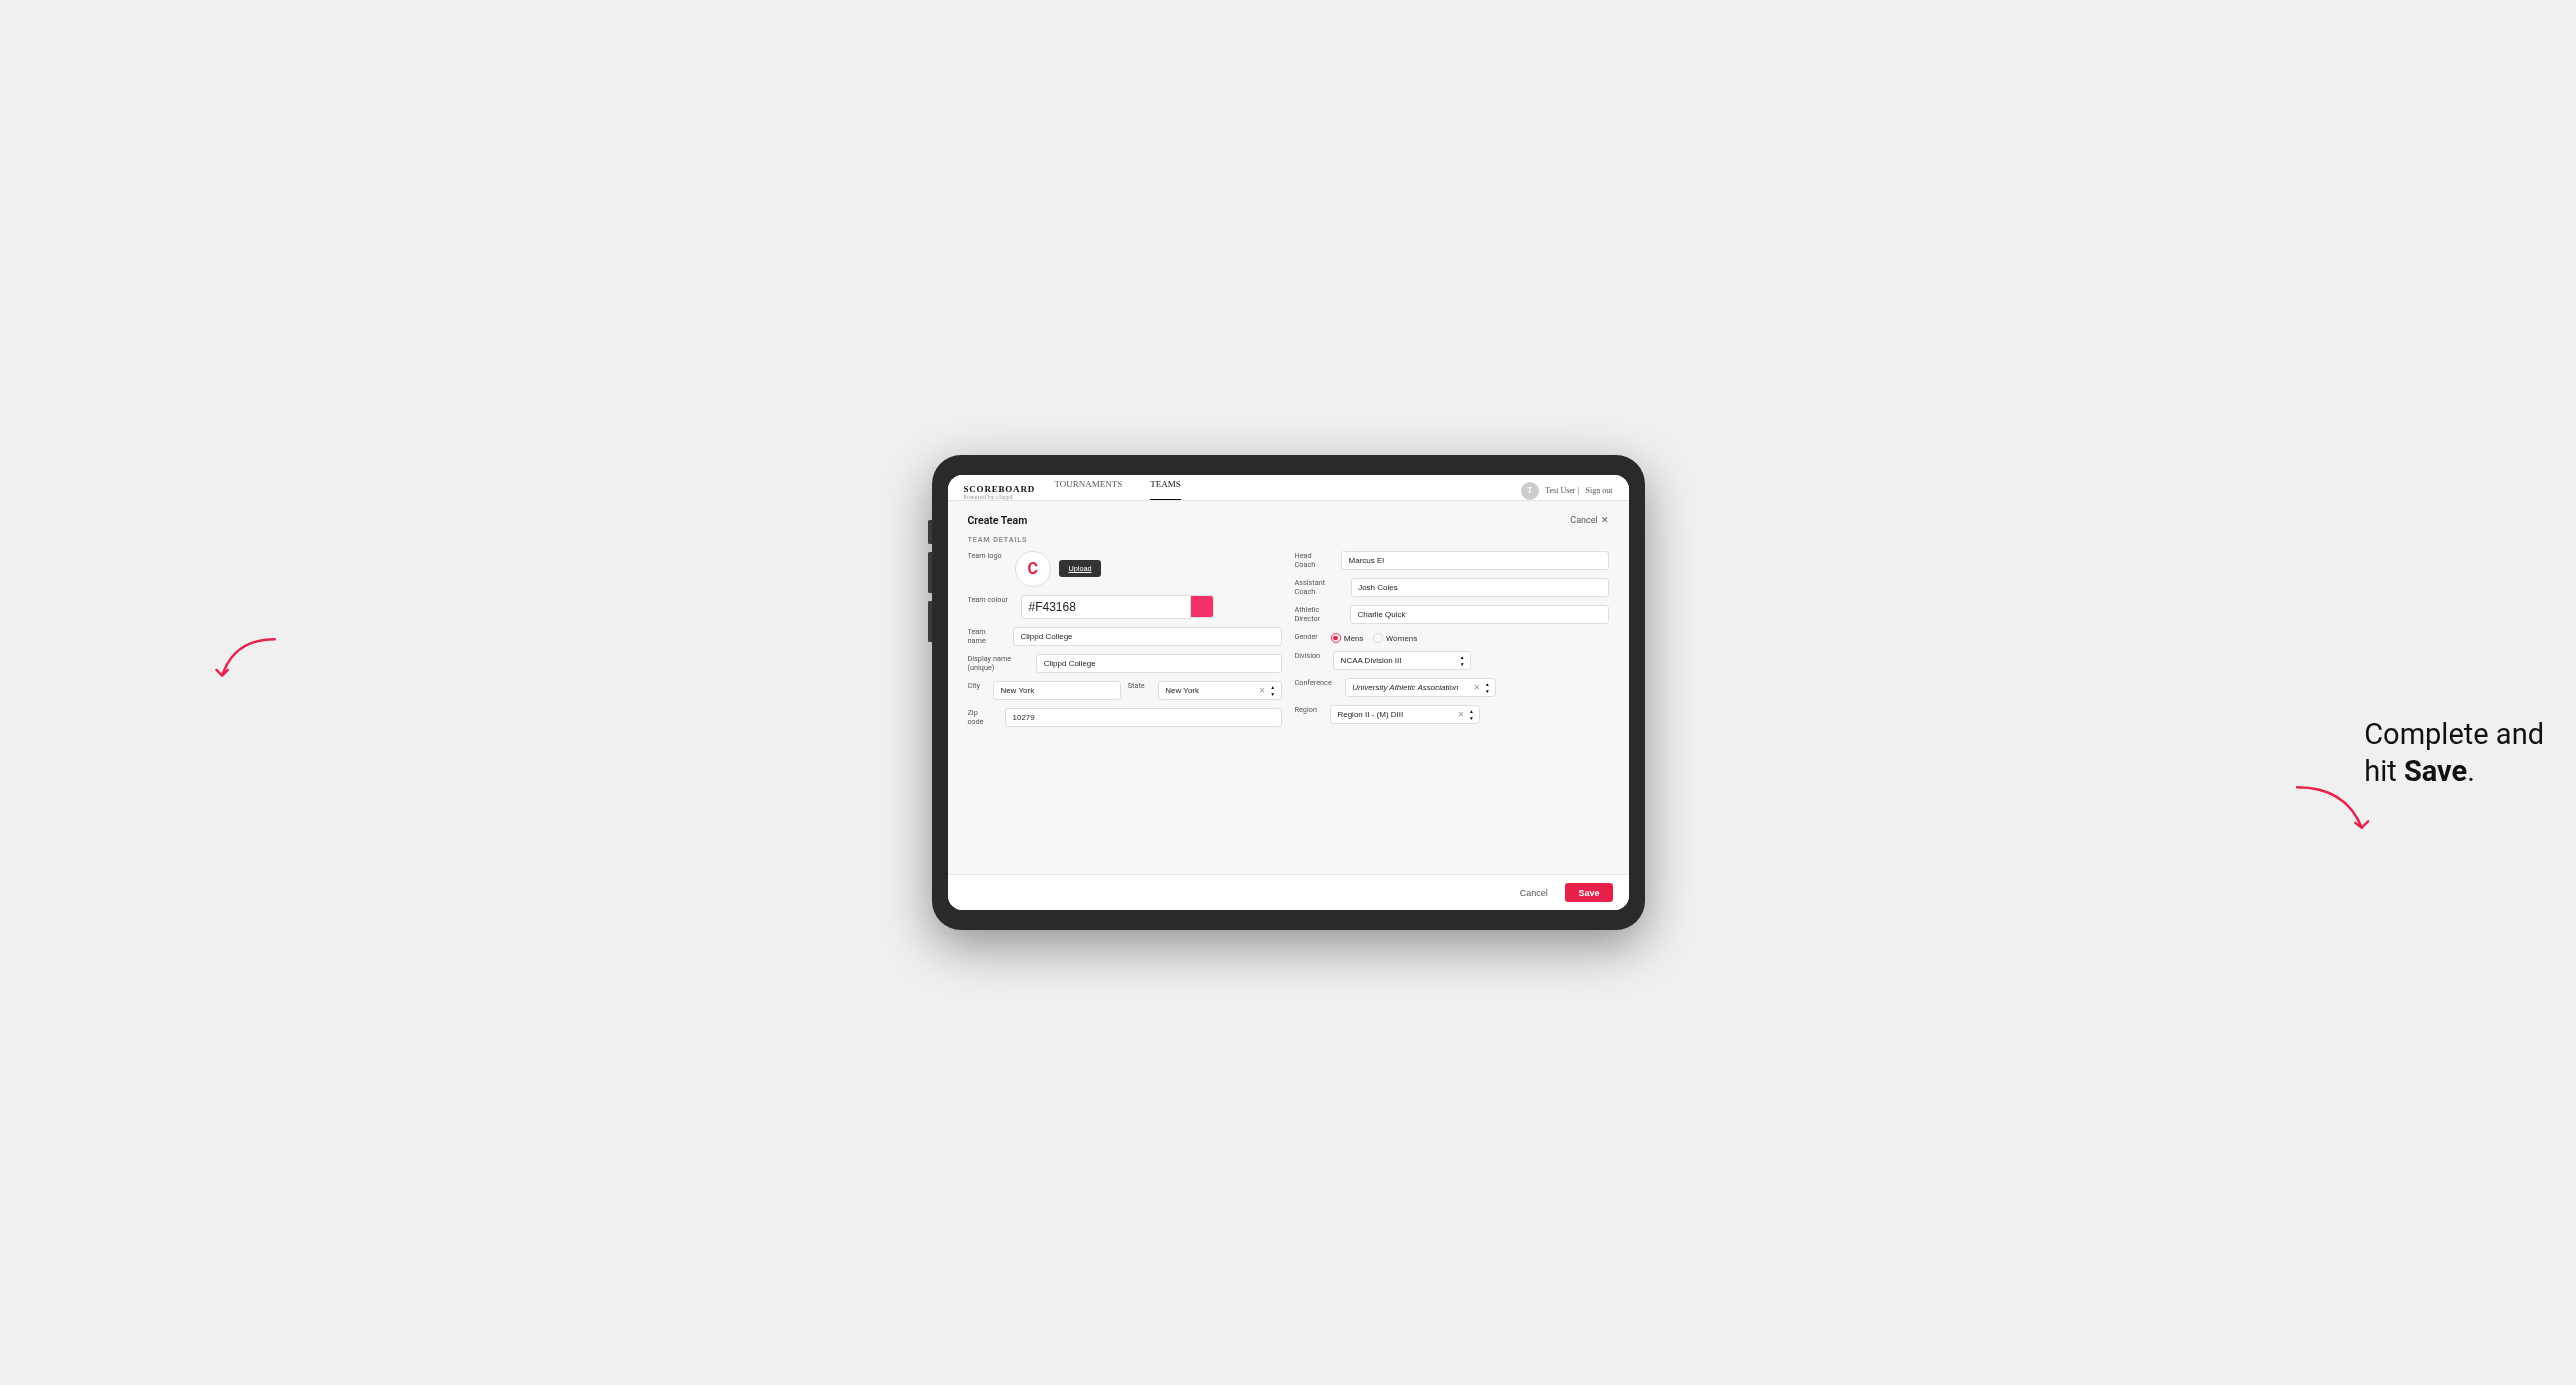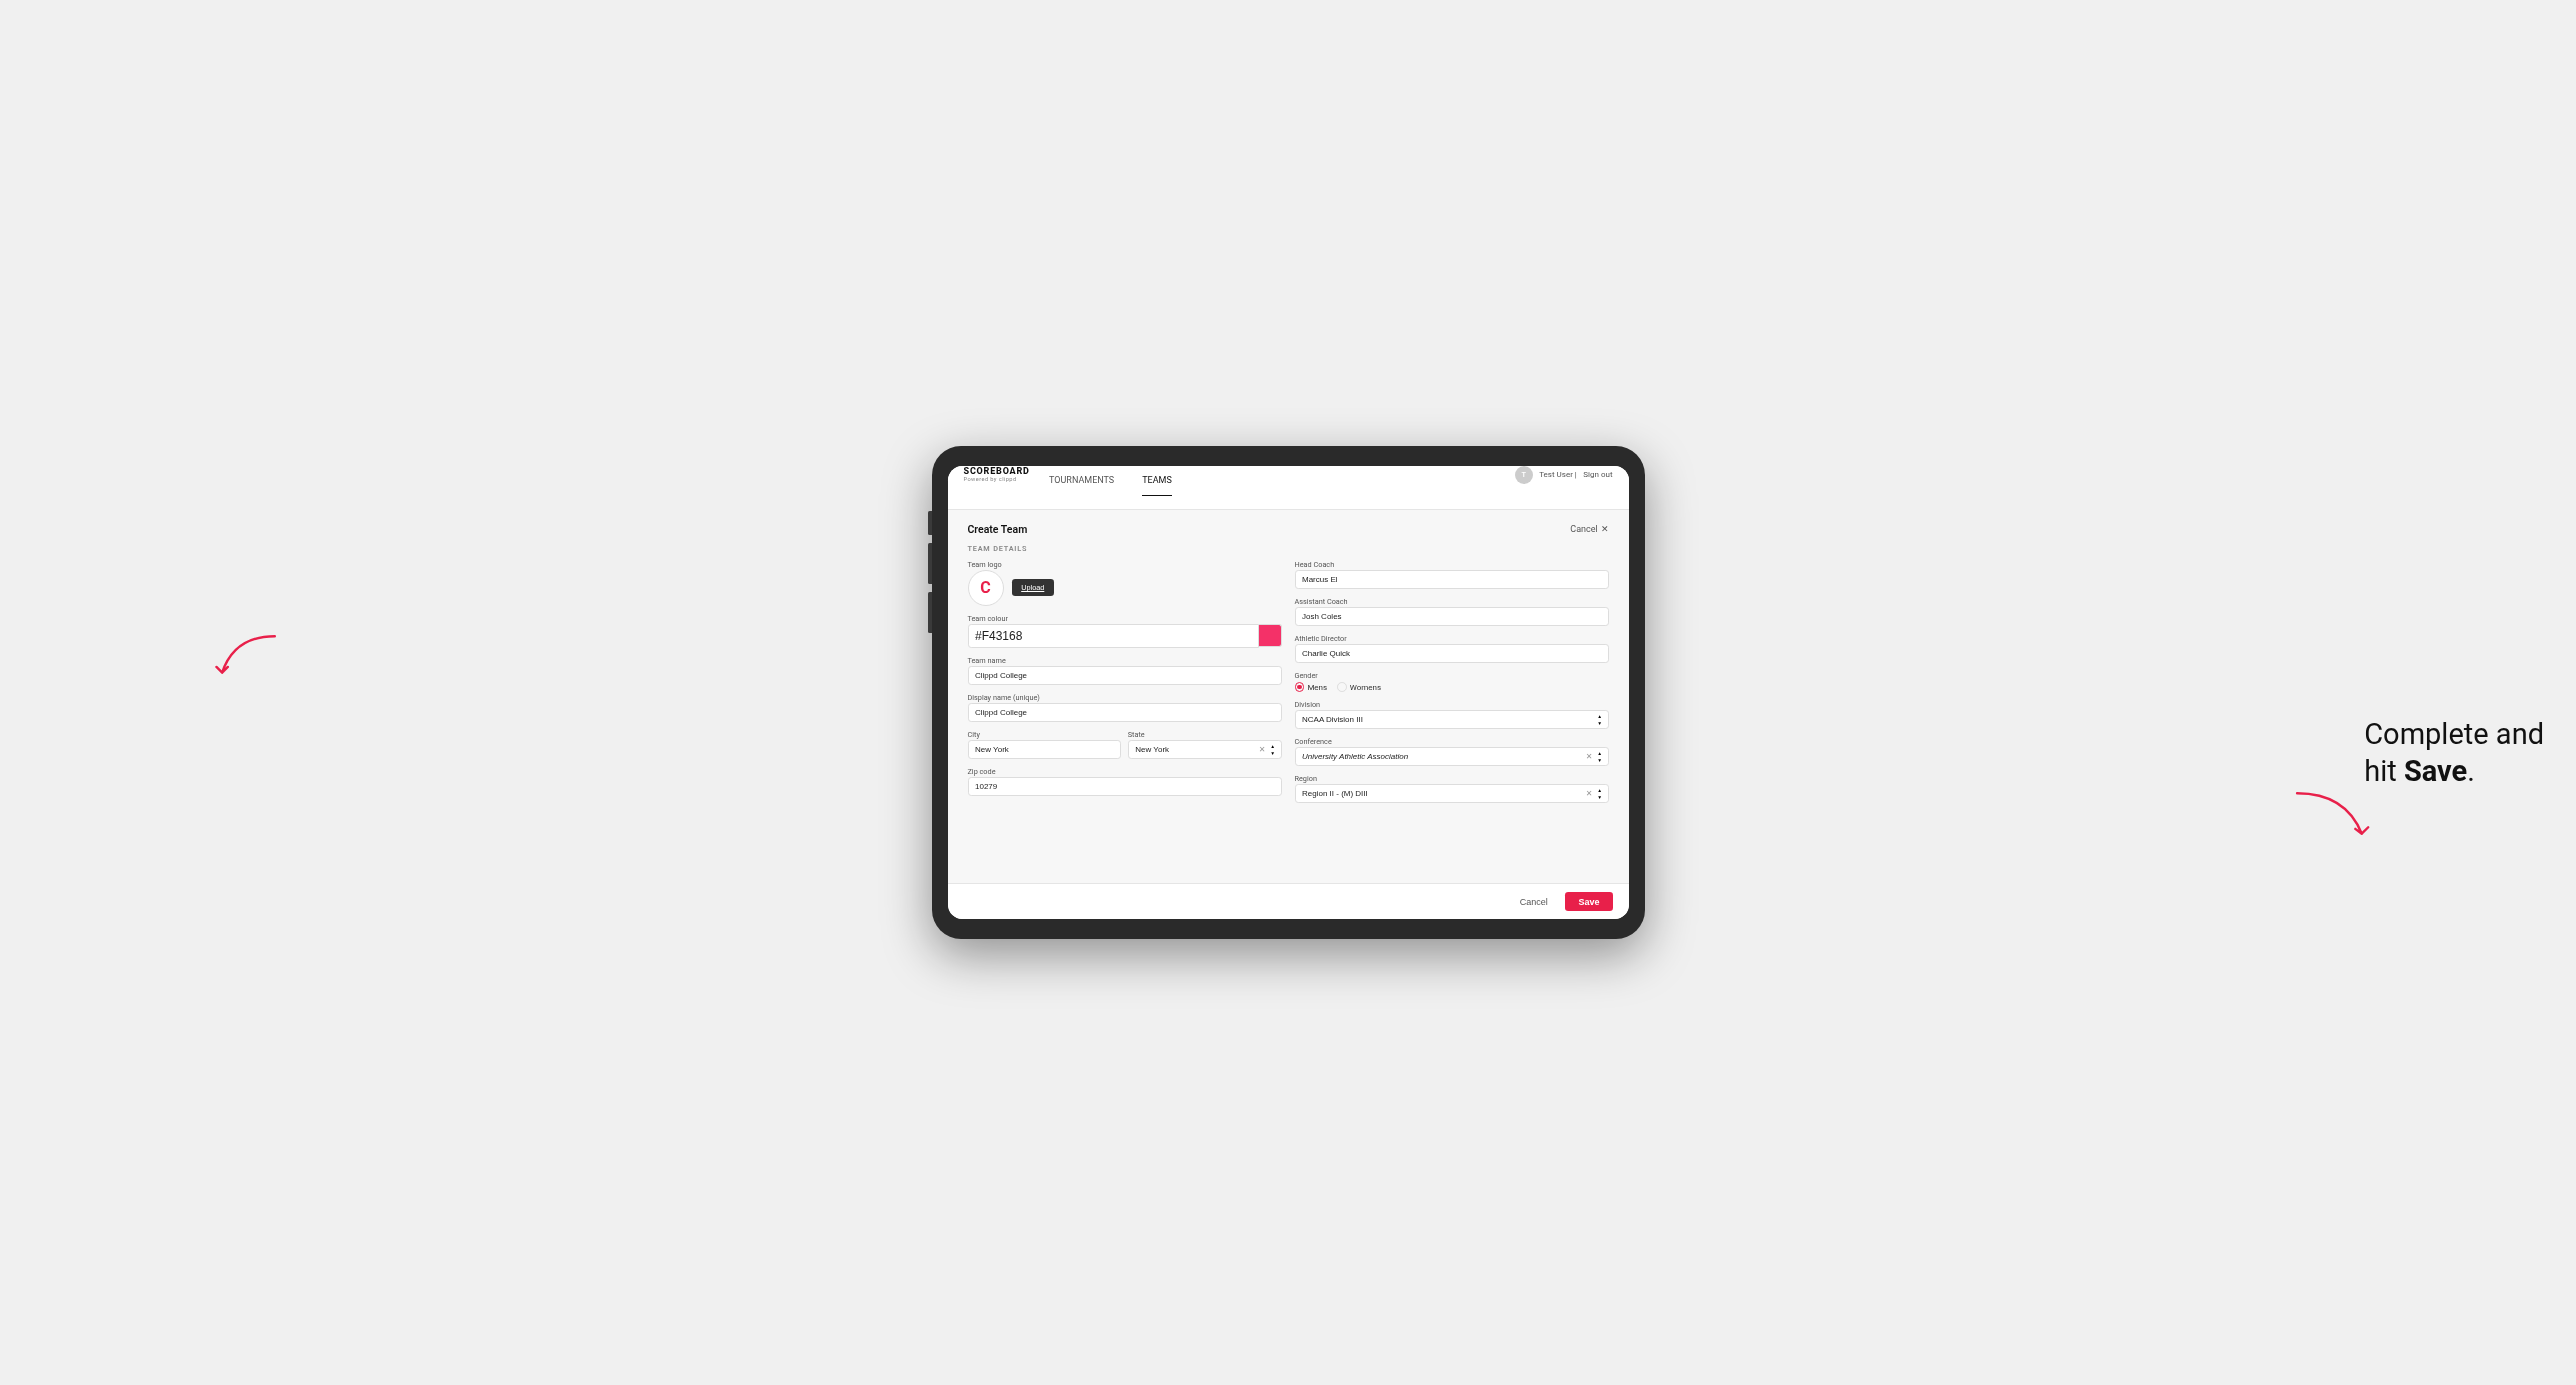--- a/index.html
+++ b/index.html
@@ -63,23 +63,24 @@
       background: #fff;
       border-radius: 14.6px;
       overflow: hidden;
     }
 
     
     .top-nav {
       background: #fff;
       border-bottom: 0.8px solid #e5e5e5;
       display: flex;
-      align-items: flex-start;
+      align-items: flex-end;
       padding: 0 16px;
-      height: 44px;
+      height: 26px;
+      font-family: Liberation Serif, serif;
     }
 
     .logo-area {
       display: flex;
       flex-direction: column;
       margin-right: 19.4px;
     }
 
     .logo-text {
       font-size: 9px;
@@ -186,22 +187,22 @@
     }
 
     .form-left, .form-right {
       display: flex;
       flex-direction: column;
       gap: 8px;
     }
 
     .field-group {
       display: flex;
-      flex-direction: column;
-      gap: 1px;
+      flex-direction: row;
+      gap: 13px;
     }
 
     .field-label {
       font-size: 7.3px;
       color: #555;
     }
 
     .field-input {
       border: 0.8px solid #ddd;
       border-radius: 3.2px;

